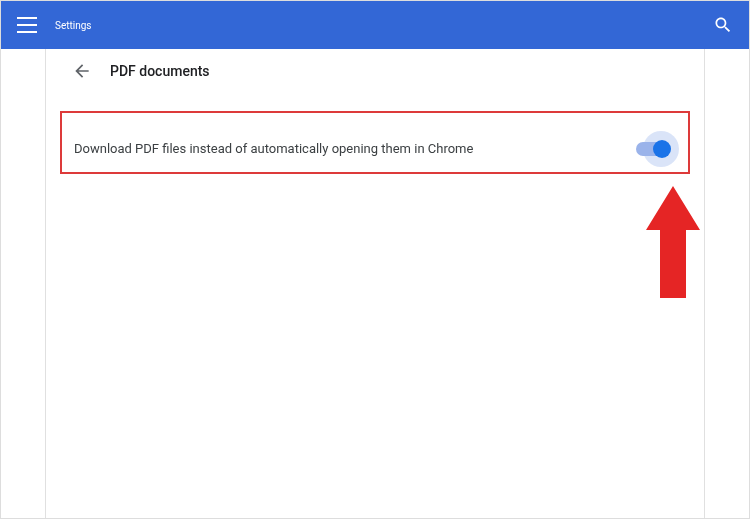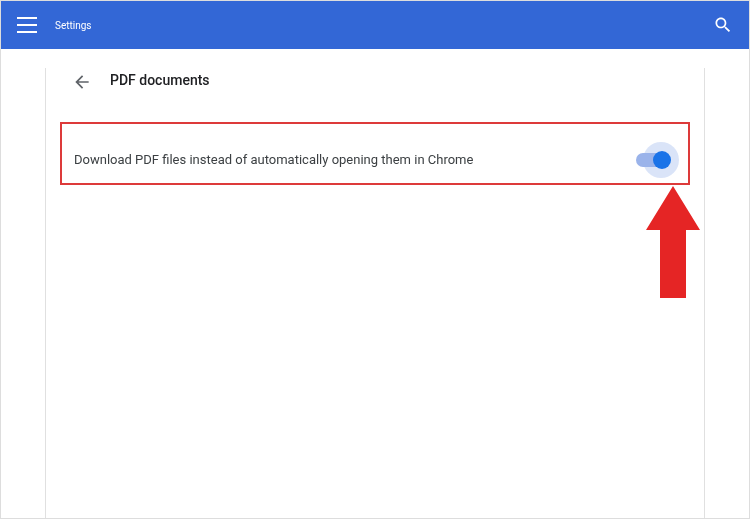--- a/index.html
+++ b/index.html
@@ -55,23 +55,22 @@
     .content-frame {
       margin: 0 auto;
       width: 660px;
       background: #fff;
       border-left: 1px solid #e0e0e0;
       border-right: 1px solid #e0e0e0;
       height: calc(100% - 48px);
     }
     .page-heading {
       display: flex;
-      align-items: flex-start;
-      padding: 4px 20px 10px 26px;
-      margin-top: 19px;
+      align-items: center;
+      padding: 12px 20px 10px 26px;
     }
     .back-arrow {
       width: 20px;
       height: 20px;
       cursor: pointer;
       margin-right: 18px;
     }
     .back-arrow svg {
       fill: #5f6368;
     }

